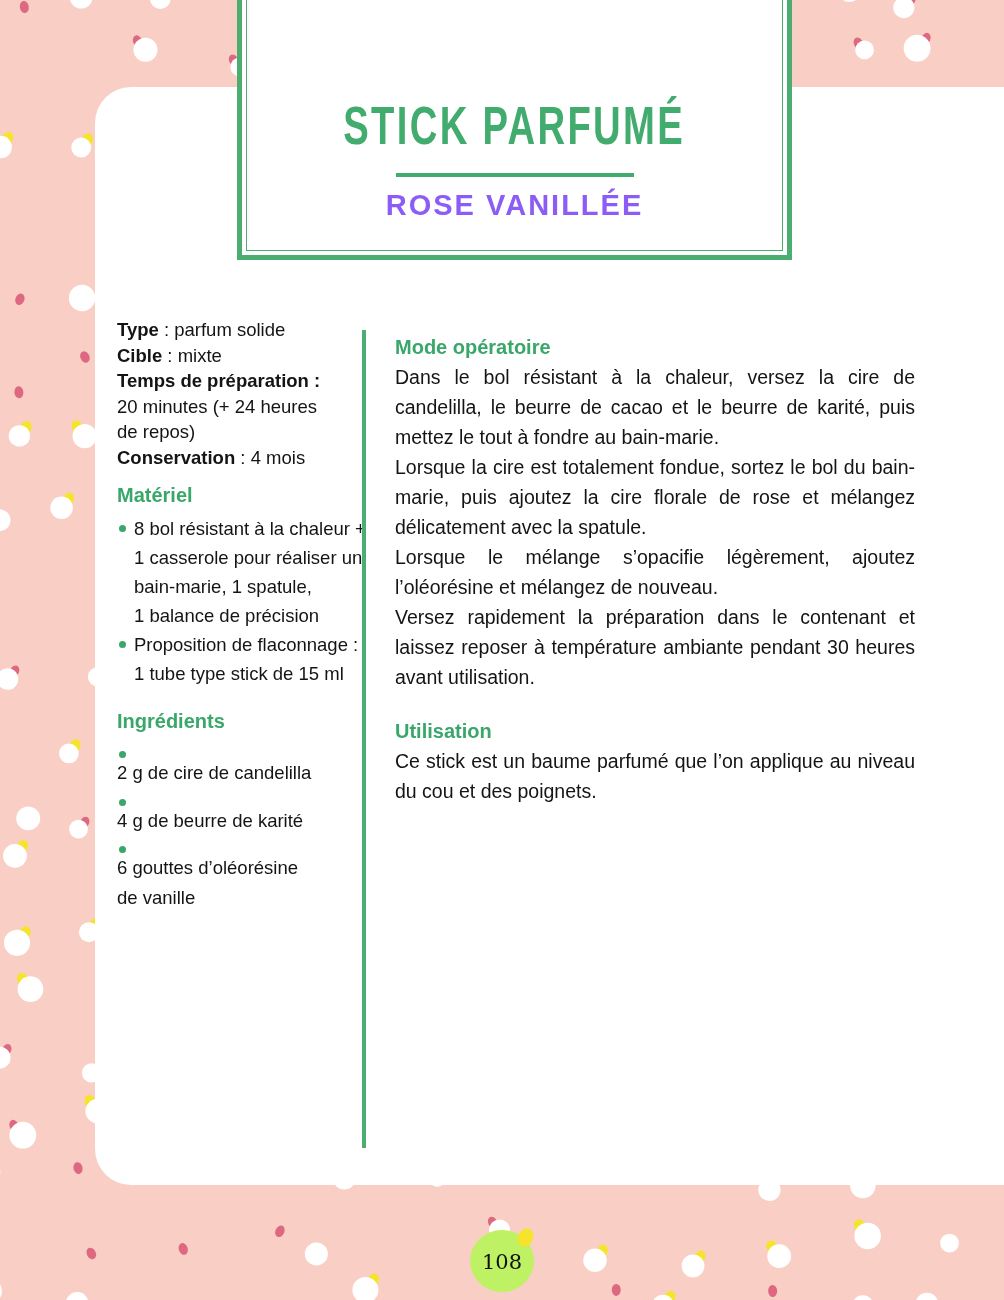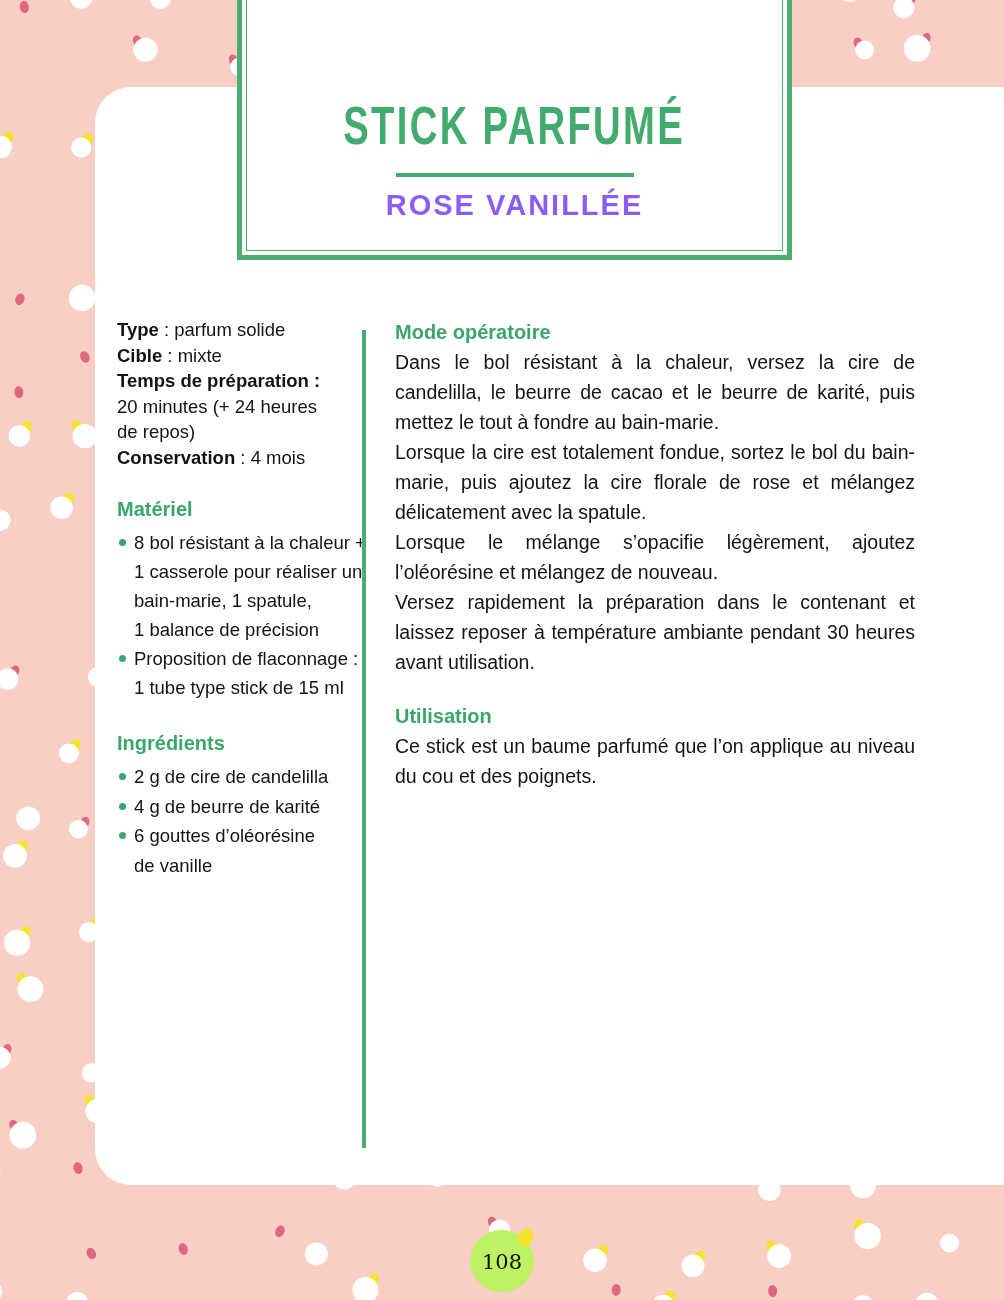--- a/index.html
+++ b/index.html
@@ -63,39 +63,39 @@
     color:#8b5cf6;
     white-space:nowrap;
   }
 
   
   .left-col{
     position:absolute;left:22px;top:230px;width:260px;
     font-size:18.5px;line-height:25.5px;
   }
   .right-col{
-    position:absolute;left:300px;top:232px;width:520px;
+    position:absolute;left:300px;top:247px;width:520px;
     font-size:19.5px;line-height:30px;
   }
   .v-divider{
     position:absolute;left:267px;top:243px;
     width:4px;height:818px;background:#4cad70;
   }
 
   .info-line{white-space:nowrap;}
   .b{font-weight:700;}
 
   .section-heading{
     color:#3aa76a;font-weight:700;font-size:20px;
     margin:0 0 6px 0;line-height:26px;
   }
-  .materiel{margin-top:26px;}
-  .ingredients{margin-top:28px;}
+  .materiel{margin-top:12px;}
+  .ingredients{margin-top:20px;}
   .bullet-item{display:flex;line-height:29px;}
-  .ingredients .bullet-item{line-height:29.5px;}
+  .ingredients .bullet-item{line-height:29.5px;flex-direction:column;}
   .bullet-dot{
     width:7px;height:7px;border-radius:50%;
     background:#3aa76a;flex:0 0 7px;
     margin:11px 8px 0 2px;
   }
   .bullet-lines{white-space:nowrap;}
 
   .right-col p{margin:0;text-align:justify;}
   .utilisation{margin-top:26px;}
   .right-col .section-heading{margin-bottom:2px;}

